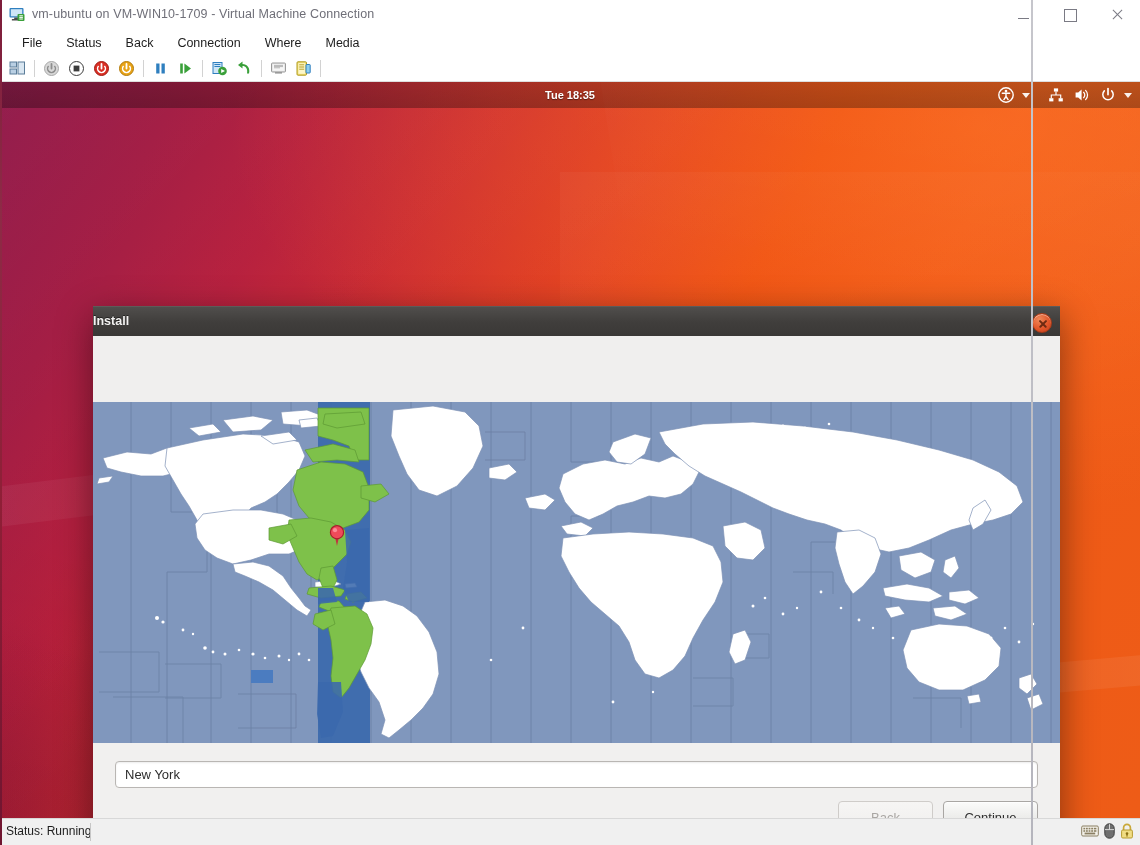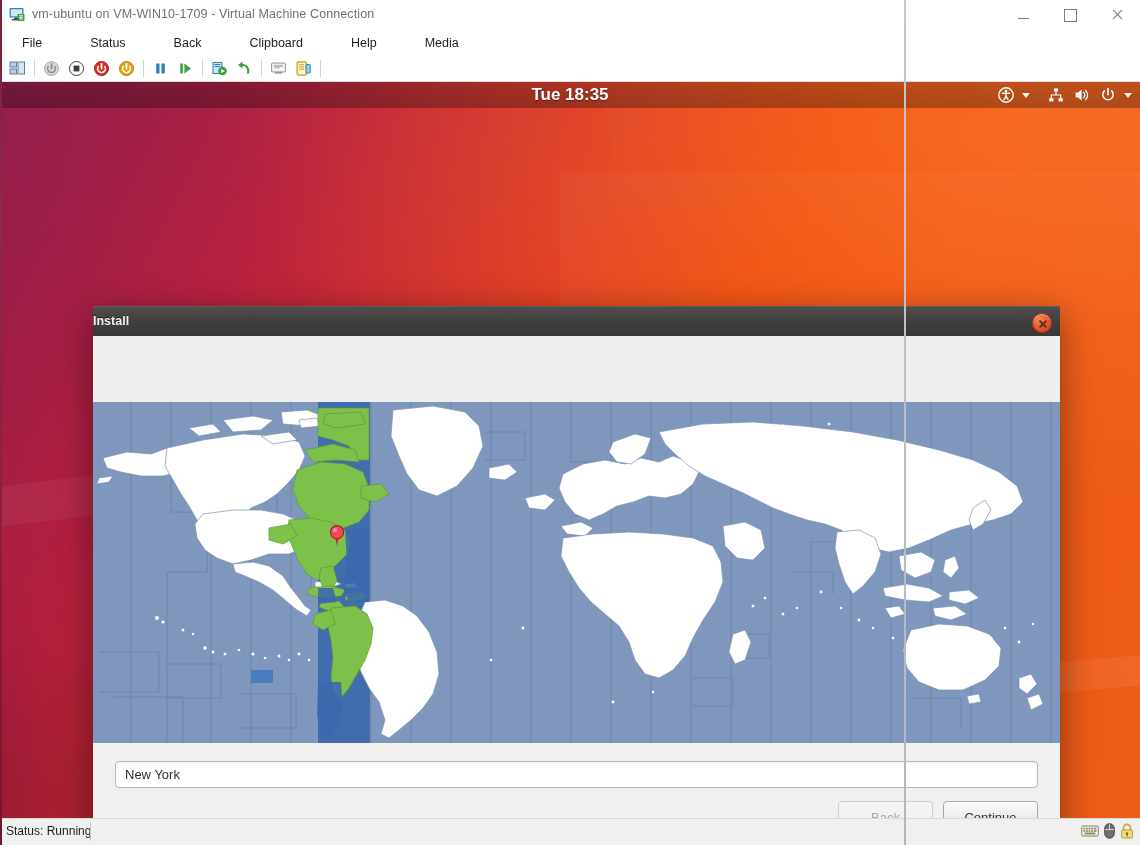--- a/index.html
+++ b/index.html
@@ -2,21 +2,21 @@
 <html><head>
 <meta charset="utf-8">
 <style>
   html,body{margin:0;padding:0;}
   body{
     width:1140px;height:845px;overflow:hidden;
     font-family:"Liberation Sans", sans-serif;
     background:#efefef;
     -webkit-font-smoothing:antialiased;
   }
-  #app{position:relative;width:906px;height:845px;}
+  #app{position:relative;width:1033px;height:845px;}
 
   
   .hv-titlebar{
     position:absolute;left:0;top:0;width:1140px;height:30px;
     background:#ffffff;border-bottom:1px solid #f0f0f0;
   }
   .hv-title-icon{
     position:absolute;left:8px;top:6px;width:18px;height:18px;
   }
   .hv-title-text{
@@ -37,21 +37,20 @@
   .glyph-close:before,.glyph-close:after{
     content:"";position:absolute;left:0;top:5px;width:13px;height:1px;background:#7a7a84;
   }
   .glyph-close:before{transform:rotate(45deg);}
   .glyph-close:after{transform:rotate(-45deg);}
 
   .hv-menubar{
     position:absolute;left:0;top:30px;width:1140px;height:25px;
     background:#ffffff;display:flex;align-items:center;padding-left:10px;
     box-sizing:border-box;
-    gap:24px;
   }
   .hv-menu-item{
     font-size:12.5px;color:#1d1d1d;padding:3px 12px;border-radius:2px;white-space:nowrap;
   }
 
   .hv-toolbar{
     position:absolute;left:0;top:55px;width:1140px;height:27px;
     background:#ffffff;border-bottom:1px solid #dedede;
     display:flex;align-items:center;padding-left:5px;box-sizing:border-box;
   }
@@ -112,21 +111,21 @@
     transform:rotate(-5deg);}
 
   
   .gnome-panel{
     position:absolute;left:0;top:0;width:1140px;height:26px;
     background:linear-gradient(180deg, rgba(0,0,0,.23), rgba(0,0,0,.30));
     color:#ffffff;
   }
   .gnome-clock{
     position:absolute;left:0;right:0;top:0;height:26px;line-height:26px;
-    text-align:center;font-size:17px;font-weight:bold;
+    text-align:center;font-size:11px;font-weight:bold;
     text-shadow:0 1px 1px rgba(0,0,0,.45);
   }
   .panel-right{
     position:absolute;right:6px;top:0;height:26px;display:flex;align-items:center;gap:6px;
   }
   .panel-ico{width:20px;height:20px;display:flex;align-items:center;justify-content:center;}
   .panel-caret{
     width:0;height:0;border-left:4px solid transparent;border-right:4px solid transparent;
     border-top:5px solid #ffffff;opacity:.92;margin-right:2px;
   }
@@ -237,22 +236,22 @@
     </div>
     <div class="hv-winbtn hv-close">
       <i class="glyph-close"></i>
     </div>
   </div>
 
   <div class="hv-menubar">
     <div class="hv-menu-item">File</div>
     <div class="hv-menu-item">Status</div>
     <div class="hv-menu-item">Back</div>
-    <div class="hv-menu-item">Clipboard</div>
-    <div class="hv-menu-item">Help</div>
+    <div class="hv-menu-item">Connection</div>
+    <div class="hv-menu-item">Where</div>
     <div class="hv-menu-item">Media</div>
   </div>
 
   <div class="hv-toolbar">
 
     <div class="tb-btn">
       <svg width="17" height="17" viewBox="0 0 17 17">
         <rect x="1" y="2" width="6.5" height="5" fill="#b9cfe3" stroke="#5b7d99"></rect>
         <rect x="1" y="9" width="6.5" height="5" fill="#b9cfe3" stroke="#5b7d99"></rect>
         <rect x="9" y="2" width="6.5" height="12" fill="#d9e6f1" stroke="#5b7d99"></rect>

